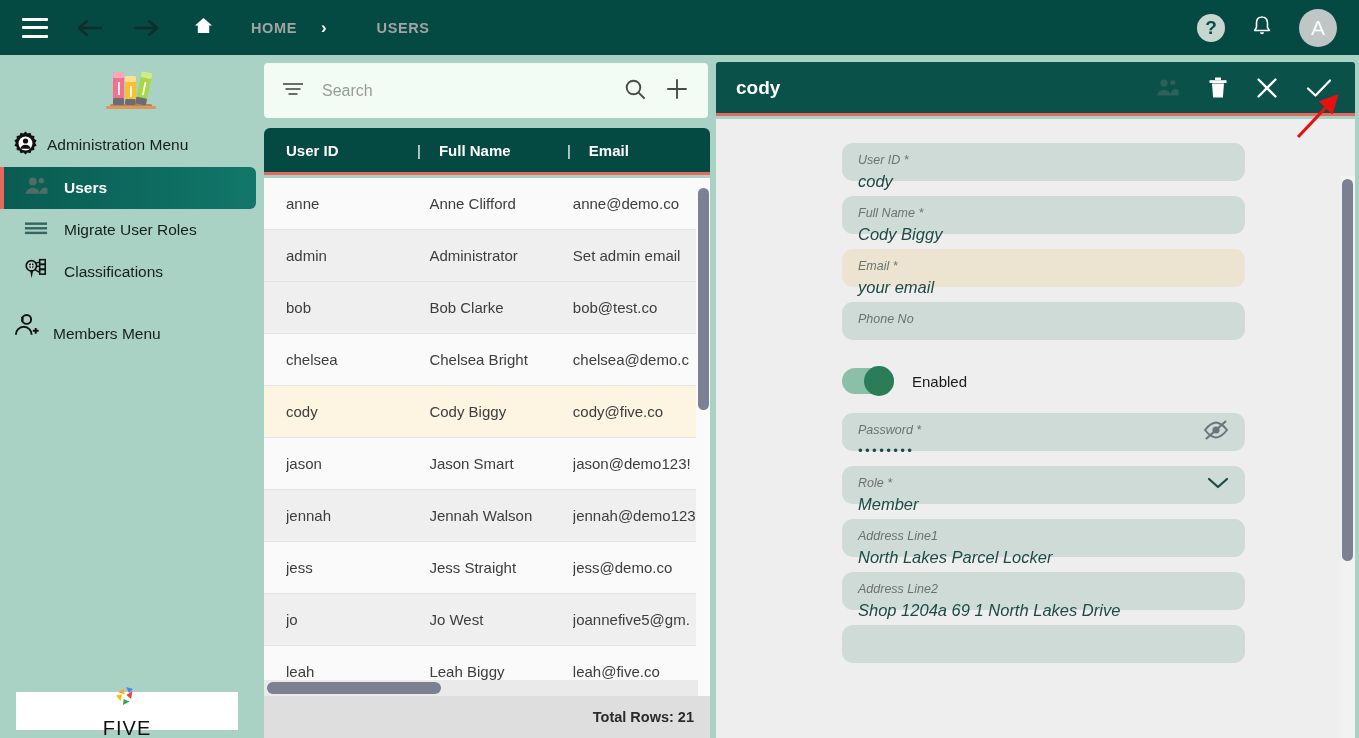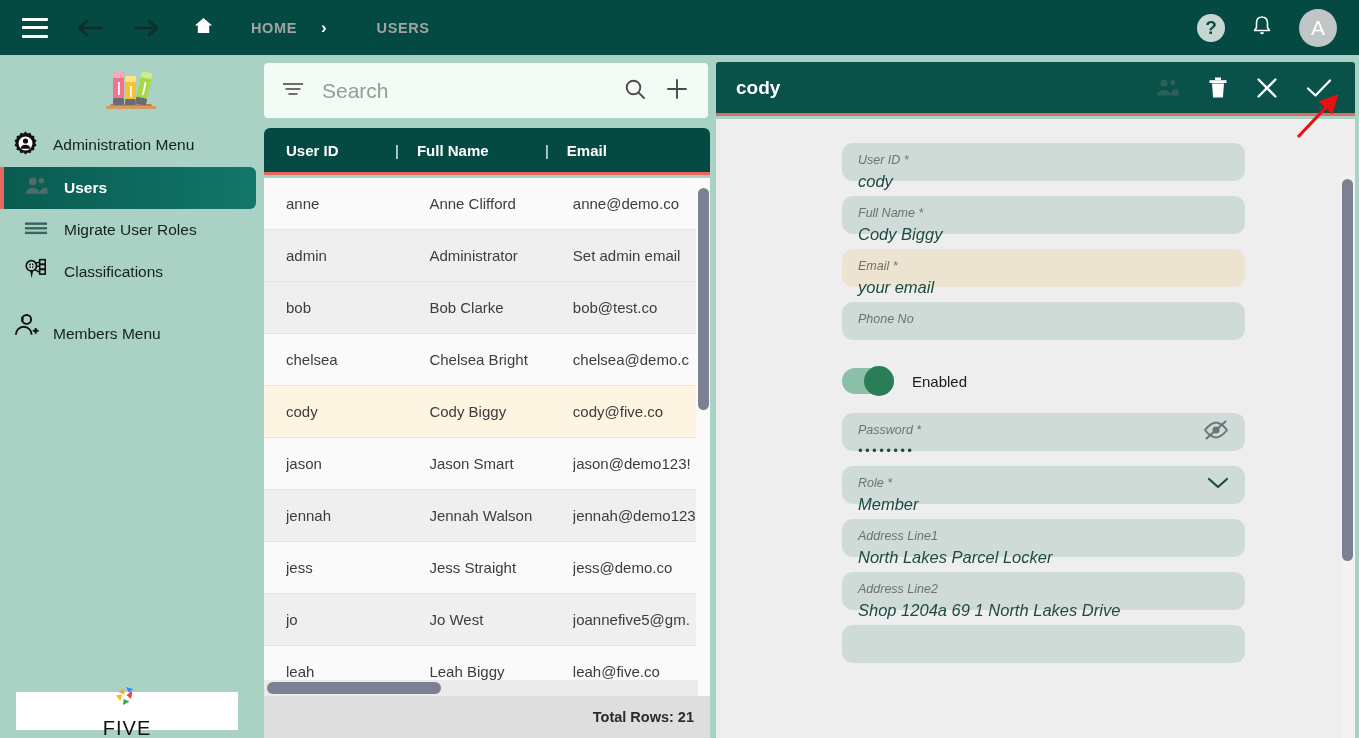--- a/index.html
+++ b/index.html
@@ -33,21 +33,21 @@
   .avatar { width: 38px; height: 38px; border-radius: 50%; background: #bfc6c5; color:#ffffff;
             display:flex; align-items:center; justify-content:center; font-size: 21px; cursor:pointer; }
 
   
   .sidebar {
     position: absolute; left: 0; top: 55px; width: 262px; height: 683px;
     background: #a9d2c5;
   }
   .books-logo { width: 262px; height: 62px; display:flex; align-items:center; justify-content:center; padding-top: 8px;}
   .menu-head {
-    height: 44px; display:flex; align-items:center; gap: 14px; padding-left: 12px; margin-top: 6px; cursor:pointer;
+    height: 44px; display:flex; align-items:center; gap: 8px; padding-left: 12px; margin-top: 6px; cursor:pointer;
   }
   .menu-head .lbl { font-size: 15.5px; color: #14201e; }
   .menu-item {
     height: 42px; display:flex; align-items:center; gap: 16px; padding-left: 24px; cursor:pointer;
     position: relative;
   }
   .menu-item .lbl { font-size: 15.5px; color: #14201e; }
   .menu-item.active {
     background: linear-gradient(90deg,#0a5b51 0%, #0d6b5f 60%, #12776a 100%);
     border-radius: 0 6px 6px 0; margin-right: 6px;
@@ -68,36 +68,36 @@
 
   
   .listpanel { position: absolute; left: 262px; top: 55px; width: 450px; height: 683px; }
   .searchbar {
     position:absolute; left: 2px; top: 8px; width: 444px; height: 55px;
     background: #f2fcf5; border-radius: 4px; display:flex; align-items:center;
   }
   .filter-ic { margin-left: 18px; cursor: pointer; }
   .search-input {
     flex: 1; border: none; outline: none; background: transparent; margin-left: 18px;
-    font-size: 21px; color: #333; font-family:"Liberation Sans", sans-serif;
+    font-size: 16px; color: #333; font-family:"Liberation Sans", sans-serif;
   }
   .search-input::placeholder { color: #9a9a9a; }
   .srch-ic { margin-right: 20px; cursor:pointer; }
   .plus-ic { margin-right: 20px; cursor:pointer; }
 
   .tablewrap {
     position:absolute; left:0; top: 73px; width: 450px; height: 610px; overflow:hidden;
   }
   .thead {
     height: 47px; background: #044a43; border-radius: 6px 6px 0 0;
     display:flex; align-items:center; border-bottom: 3px solid #e8675f;
     position: relative; margin: 0 2px;
   }
   .th { color:#ffffff; font-size: 15px; font-weight: bold; }
-  .th-uid { margin-left: 22px; width: 109px; }
+  .th-uid { margin-left: 22px; width: 131px; }
   .th-div { color:#ffffff; font-size: 15px; font-weight: 300; }
   .th-name { margin-left: 18px; width: 128px; }
   .th-email { margin-left: 18px; }
 
   .tbody { position:absolute; top: 50px; left: 2px; width: 446px; height: 545px; overflow:hidden; background:#fafafa; }
   .trow {
     height: 52px; display:flex; align-items:center; border-bottom: 1px solid #e4e4e4;
     font-size: 15px; color: #3d3d3d; cursor: pointer; width: 446px;
   }
   .trow.alt { background: #efefef; }

